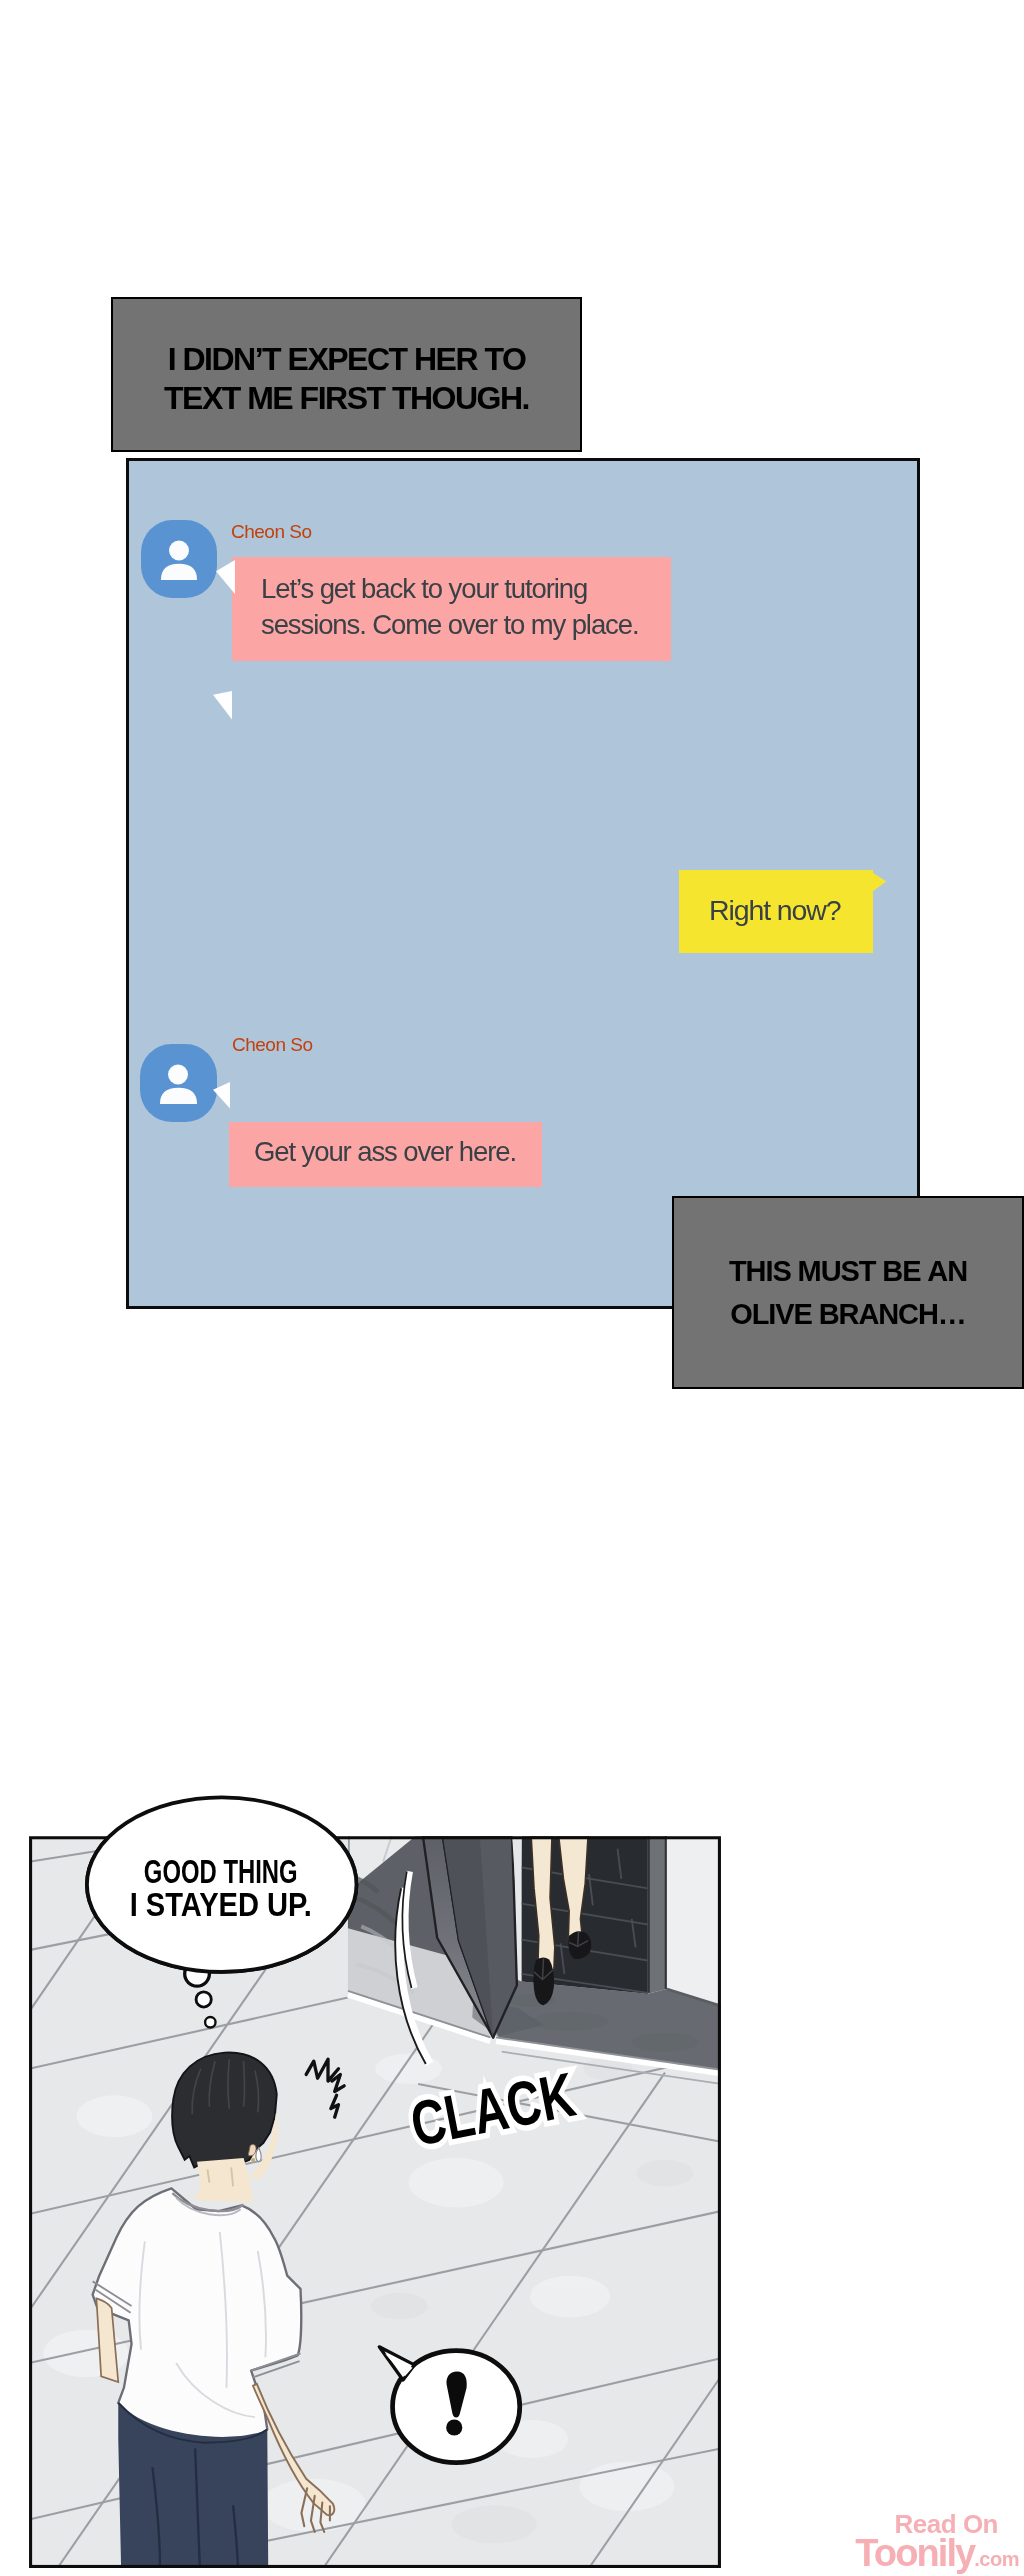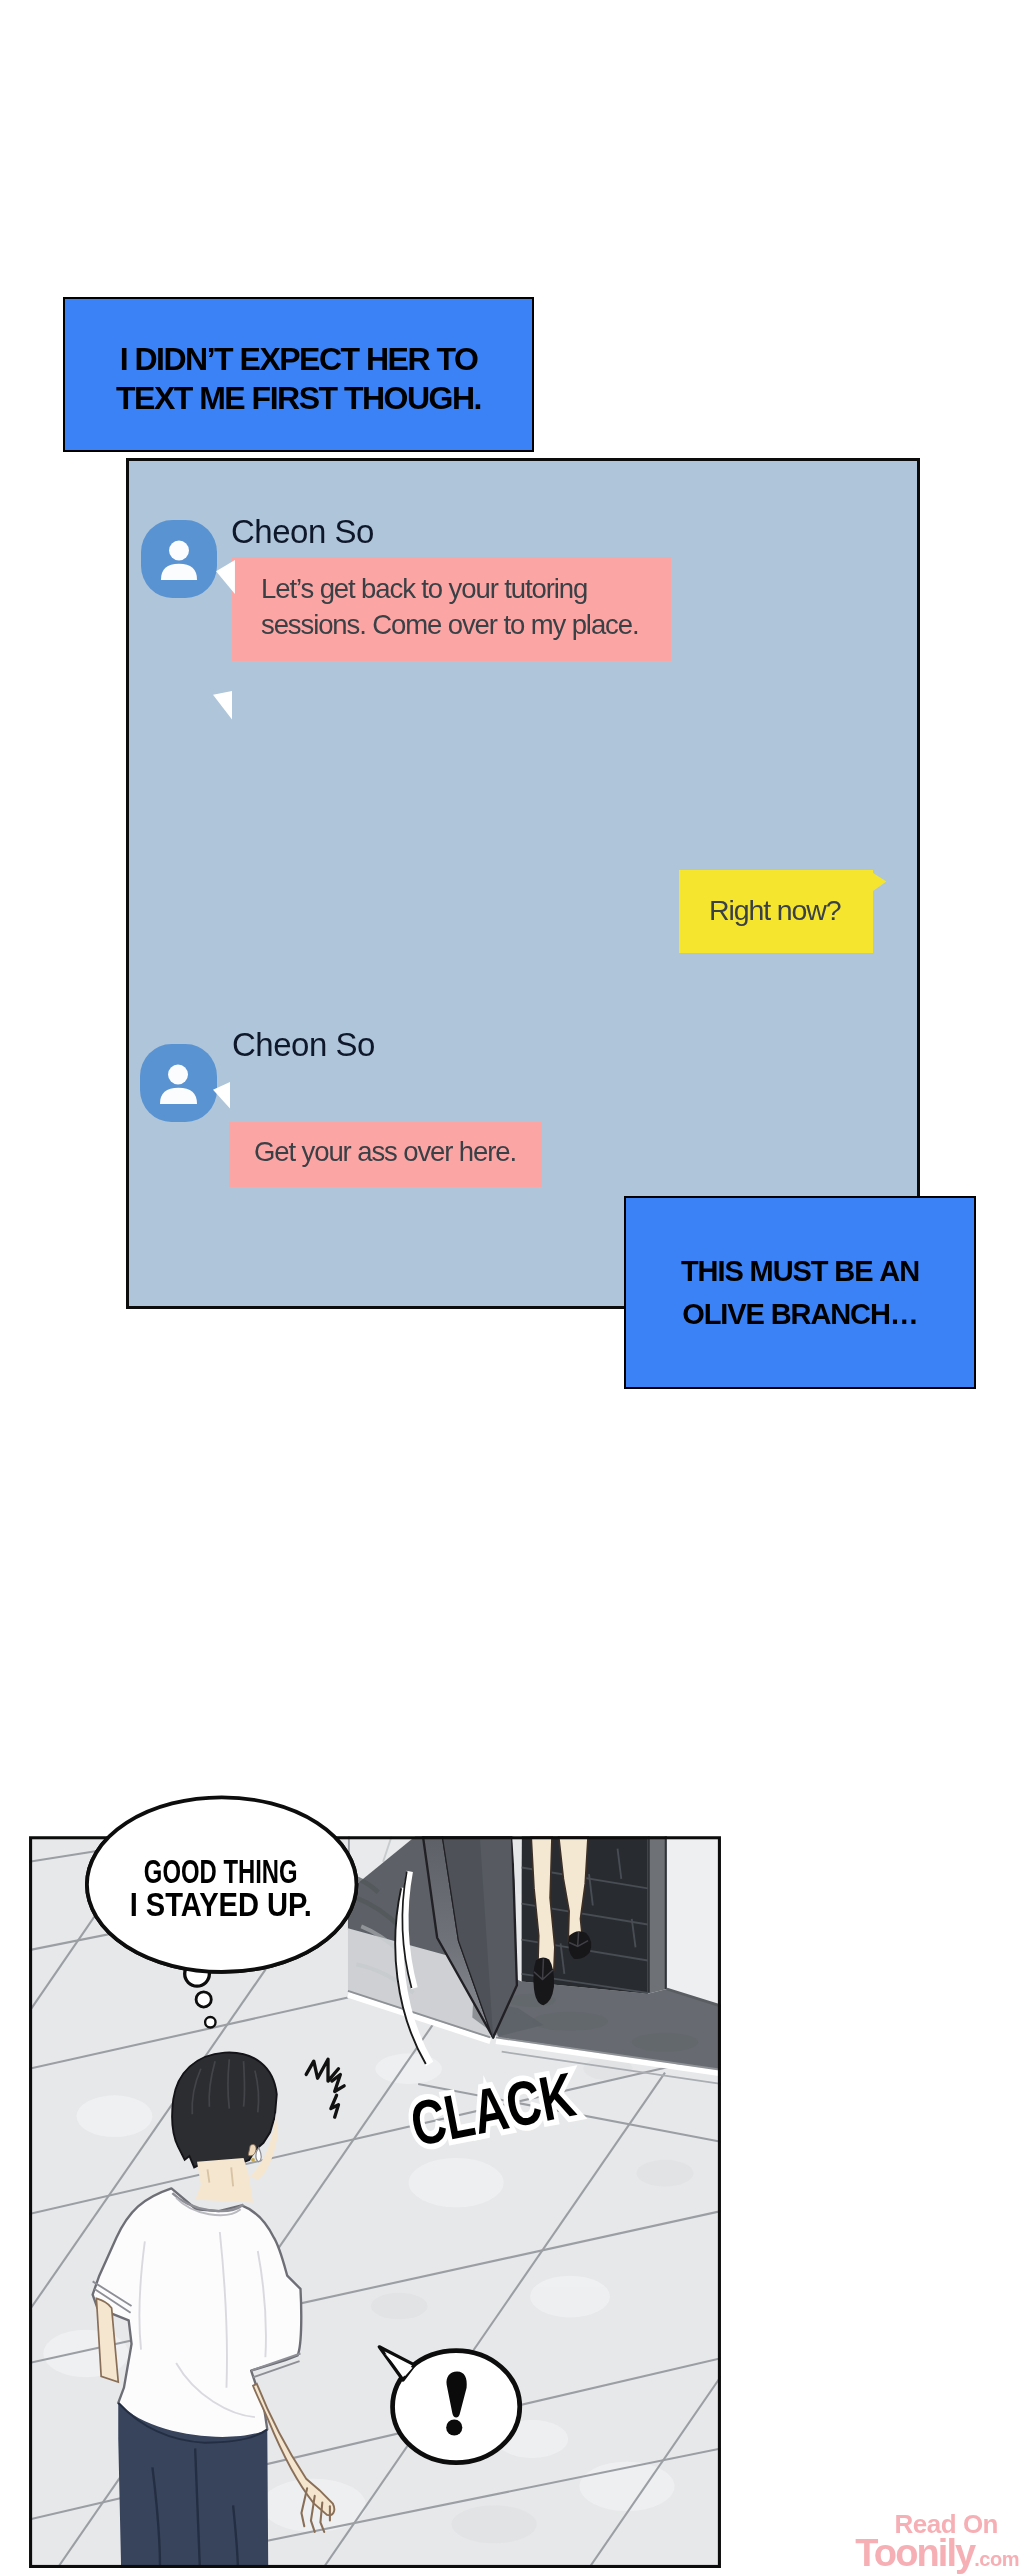--- a/index.html
+++ b/index.html
@@ -1,21 +1,21 @@
 <!DOCTYPE html>
 <html style="font-size:15px"><head>
 <meta charset="utf-8">
 <style>
   html,body{margin:0;padding:0;background:#fff;}
   #page{position:relative;width:1025px;height:2576px;background:#ffffff;overflow:hidden;font-family:"Liberation Sans",sans-serif;}
   .abs{position:absolute;}
-  .capbox{position:absolute;background:#3b82f6;border:2.8px solid #000;box-sizing:border-box;
+  .capbox{position:absolute;background:#737373;border:2.8px solid #000;box-sizing:border-box;
     display:flex;align-items:center;justify-content:center;text-align:center;
-    font-weight:bold;color:#000;}
-  .chatname{position:absolute;color:#0f172a;font-size:33px;letter-spacing:-0.5px;line-height:27.5px;}
+    font-weight:bold;color:#000;margin-left:48px;}
+  .chatname{position:absolute;color:#c2410c;font-size:19px;letter-spacing:-0.5px;line-height:27.5px;}
   .wbubble{position:absolute;background:#fca5a5;color:#3a4146;font-size:27.5px;letter-spacing:-1.1px;line-height:36px;white-space:nowrap;}
 </style>
 </head>
 <body>
 <div id="page">
 
   <div class="capbox" style="left:63px;top:297px;width:471px;height:155px;font-size:32px;letter-spacing:-1.5px;line-height:39px;padding-top:9.5px;">I&nbsp;DIDN’T&nbsp;EXPECT&nbsp;HER&nbsp;TO<br>TEXT&nbsp;ME&nbsp;FIRST&nbsp;THOUGH.</div>
 
   <div class="abs" style="left:126px;top:458px;width:794px;height:851px;background:#afc5da;border:3.8px solid #0c0c0c;box-sizing:border-box;"></div>
 

